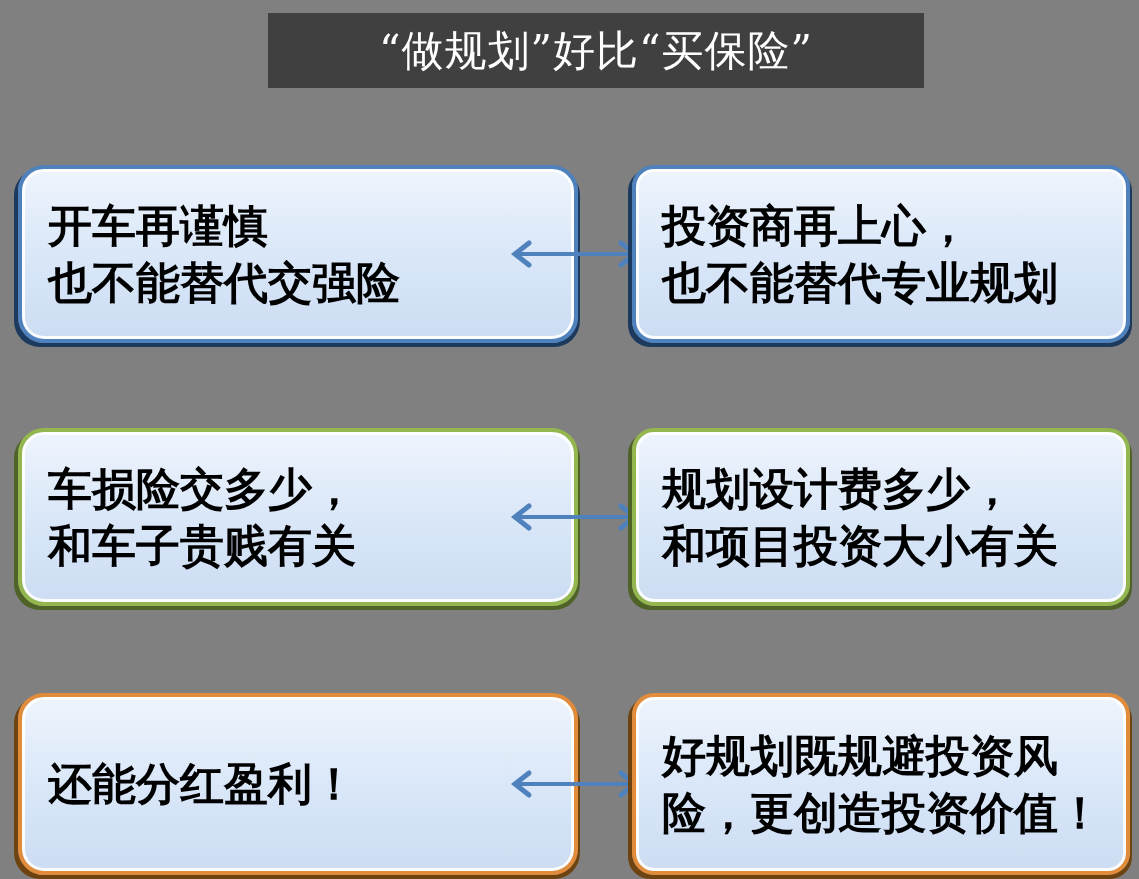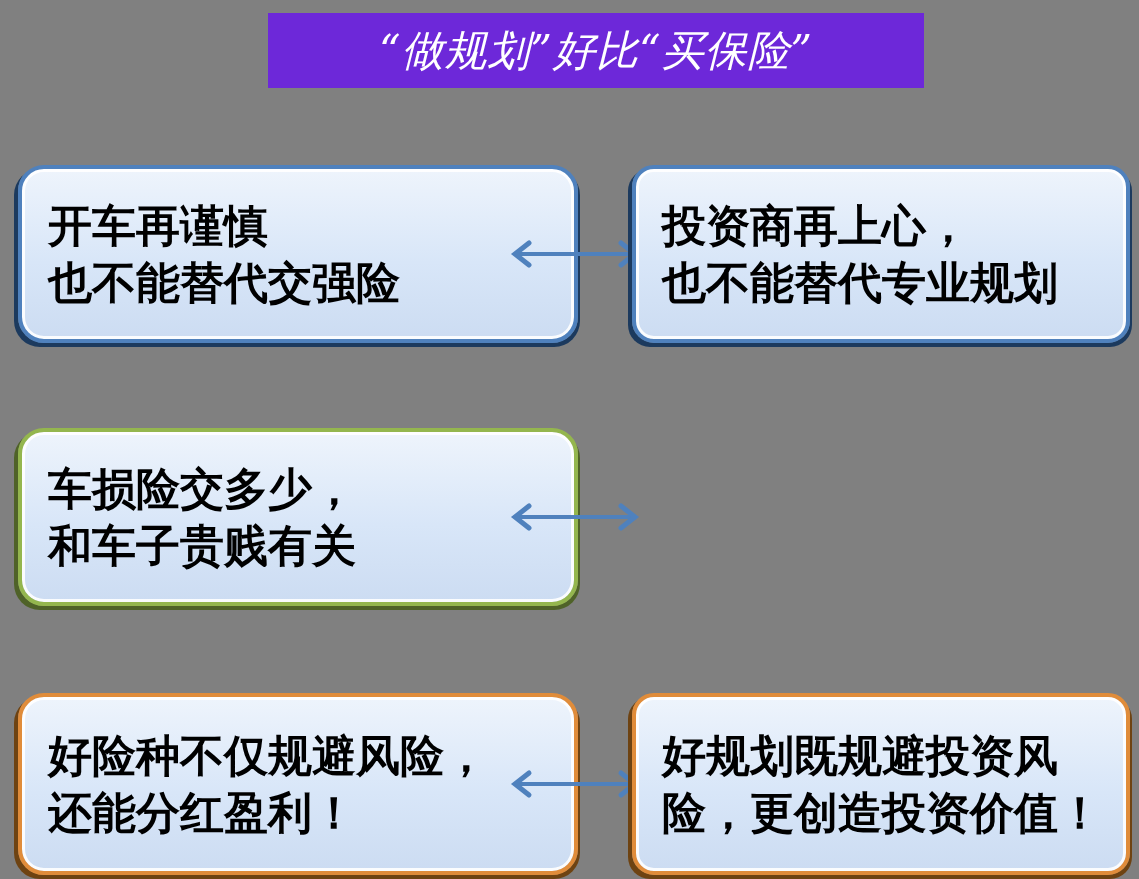--- a/index.html
+++ b/index.html
@@ -57,21 +57,21 @@
     fill: none;
   }
   .arrow line { stroke-width: 4; }
   .arrow polyline { stroke-width: 5; stroke-linecap: round; stroke-linejoin: miter; }
 </style>
 </head>
 <body>
 
 <div class="stage" style="background: rgb(128, 128, 128); --connector: #4f81bd; --fill-top: #eef4fc; --fill-mid: #d8e6f8; --fill-bot: #ccdcf2;">
 
-  <div class="title-banner" style="background: #6d28d9; color: rgb(255, 255, 255); font-style: italic;">“做规划”好比“买保险”</div>
+  <div class="title-banner" style="background: #404040; color: rgb(255, 255, 255);">“做规划”好比“买保险”</div>
 
   <section class="row row-0" style="--accent: #4f81bd; --accent-dark: #1c3a5e;">
     <div class="box box-left">
       <span class="line">开车再谨慎</span>
       <span class="line">也不能替代交强险</span>
     </div>
     <svg class="arrow" viewBox="0 0 140 40">
       <line x1="12" y1="20" x2="128" y2="20"></line>
       <polyline points="24,9 10,20 24,31"></polyline>
       <polyline points="116,9 130,20 116,31"></polyline>
@@ -85,25 +85,28 @@
   <section class="row row-1" style="--accent: #94b64e; --accent-dark: #4f6228;">
     <div class="box box-left">
       <span class="line">车损险交多少，</span>
       <span class="line">和车子贵贱有关</span>
     </div>
     <svg class="arrow" viewBox="0 0 140 40">
       <line x1="12" y1="20" x2="128" y2="20"></line>
       <polyline points="24,9 10,20 24,31"></polyline>
       <polyline points="116,9 130,20 116,31"></polyline>
     </svg>
+    <div class="box box-right">
+      <span class="line">规划设计费多少，</span>
+      <span class="line">和项目投资大小有关</span>
+    </div>
   </section>
 
   <section class="row row-2" style="--accent: #e08c3a; --accent-dark: #6e4312;">
     <div class="box box-left">
-      <span class="line">好险种不仅规避风险，</span>
       <span class="line">还能分红盈利！</span>
     </div>
     <svg class="arrow" viewBox="0 0 140 40">
       <line x1="12" y1="20" x2="128" y2="20"></line>
       <polyline points="24,9 10,20 24,31"></polyline>
       <polyline points="116,9 130,20 116,31"></polyline>
     </svg>
     <div class="box box-right">
       <span class="line">好规划既规避投资风</span>
       <span class="line">险，更创造投资价值！</span>

